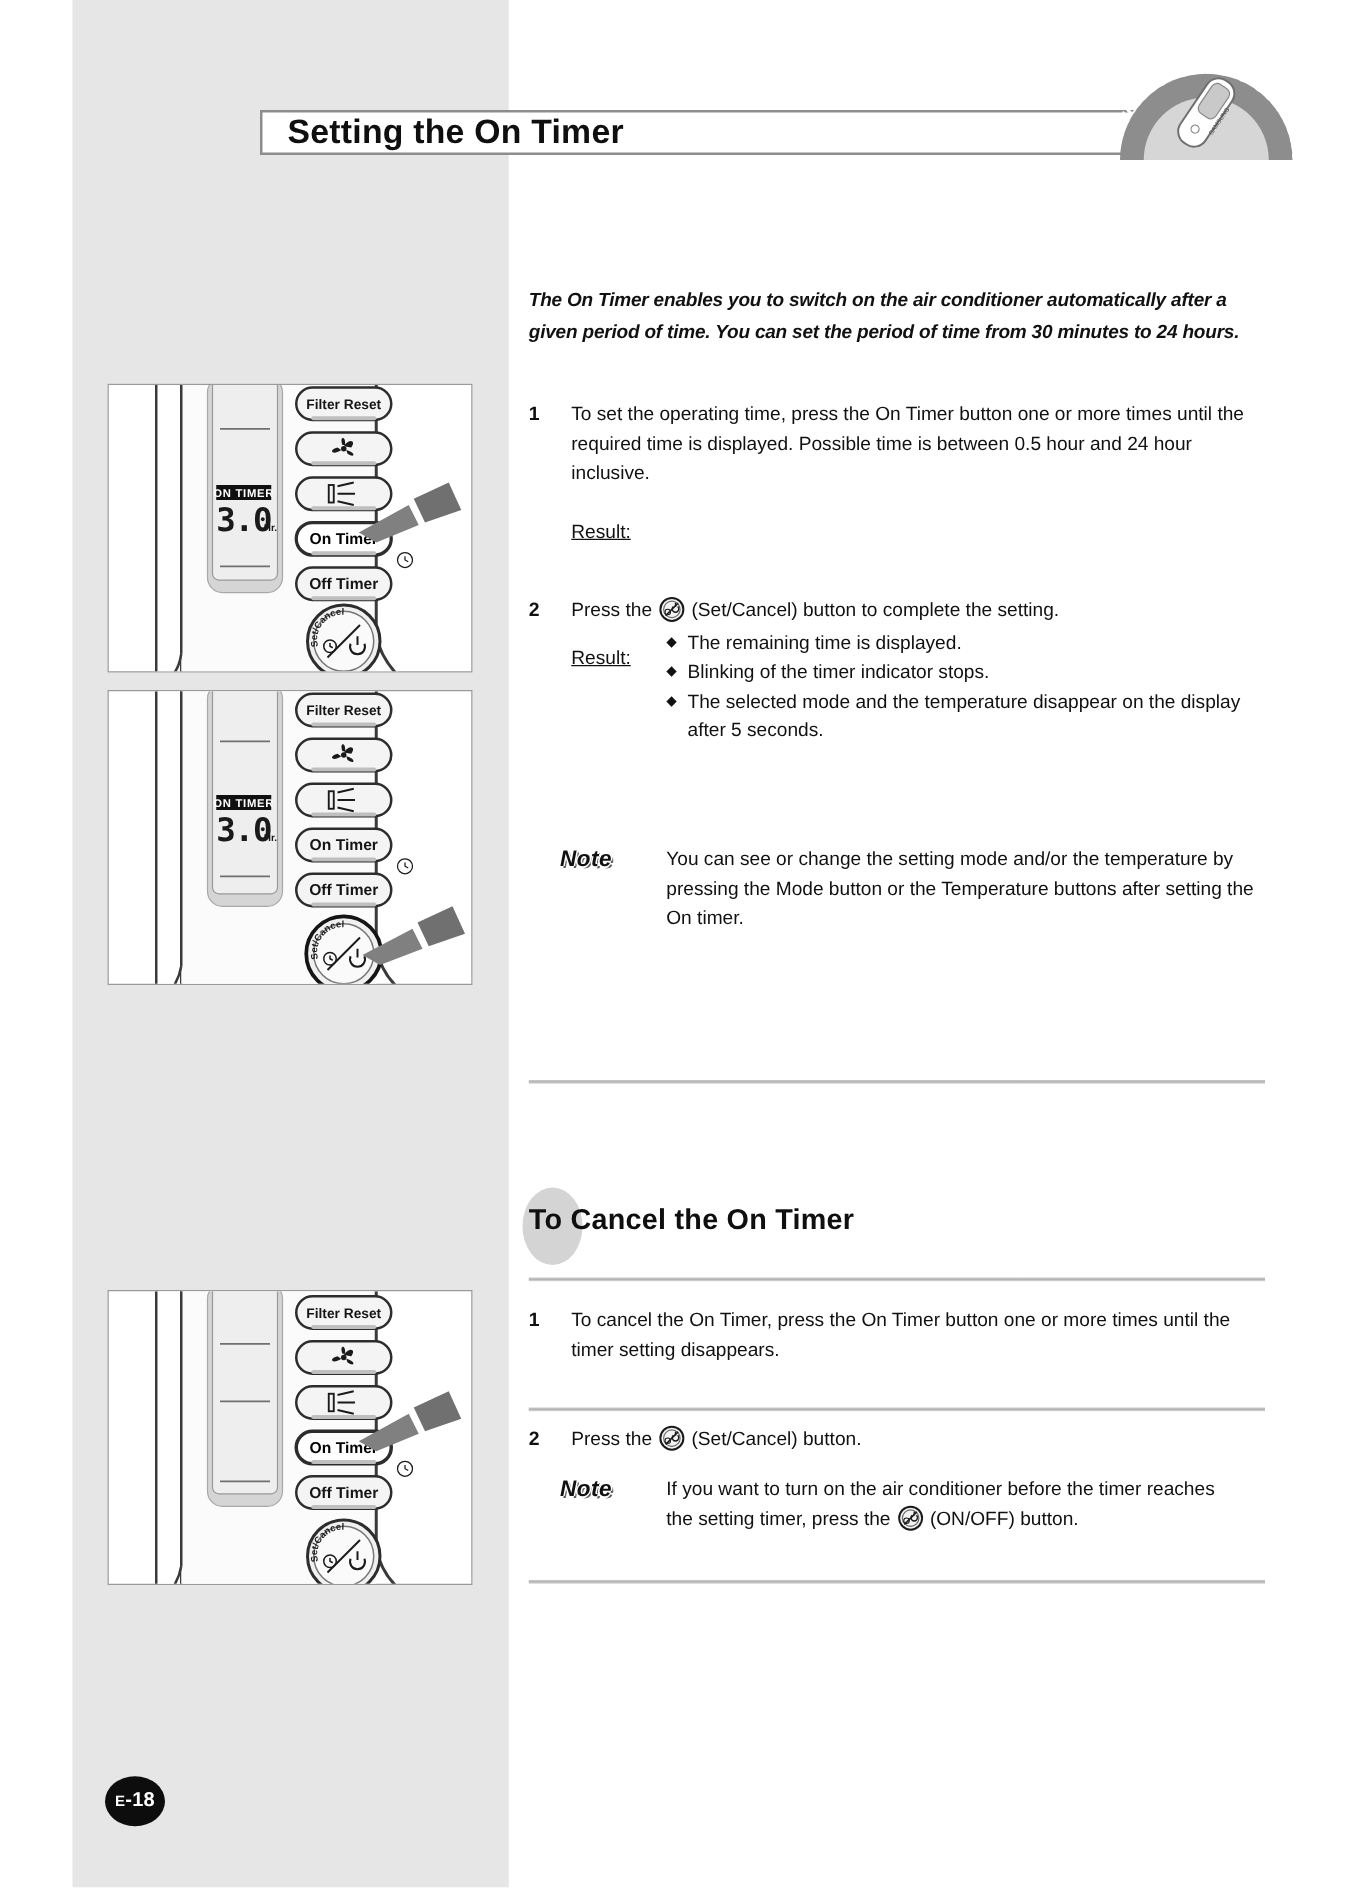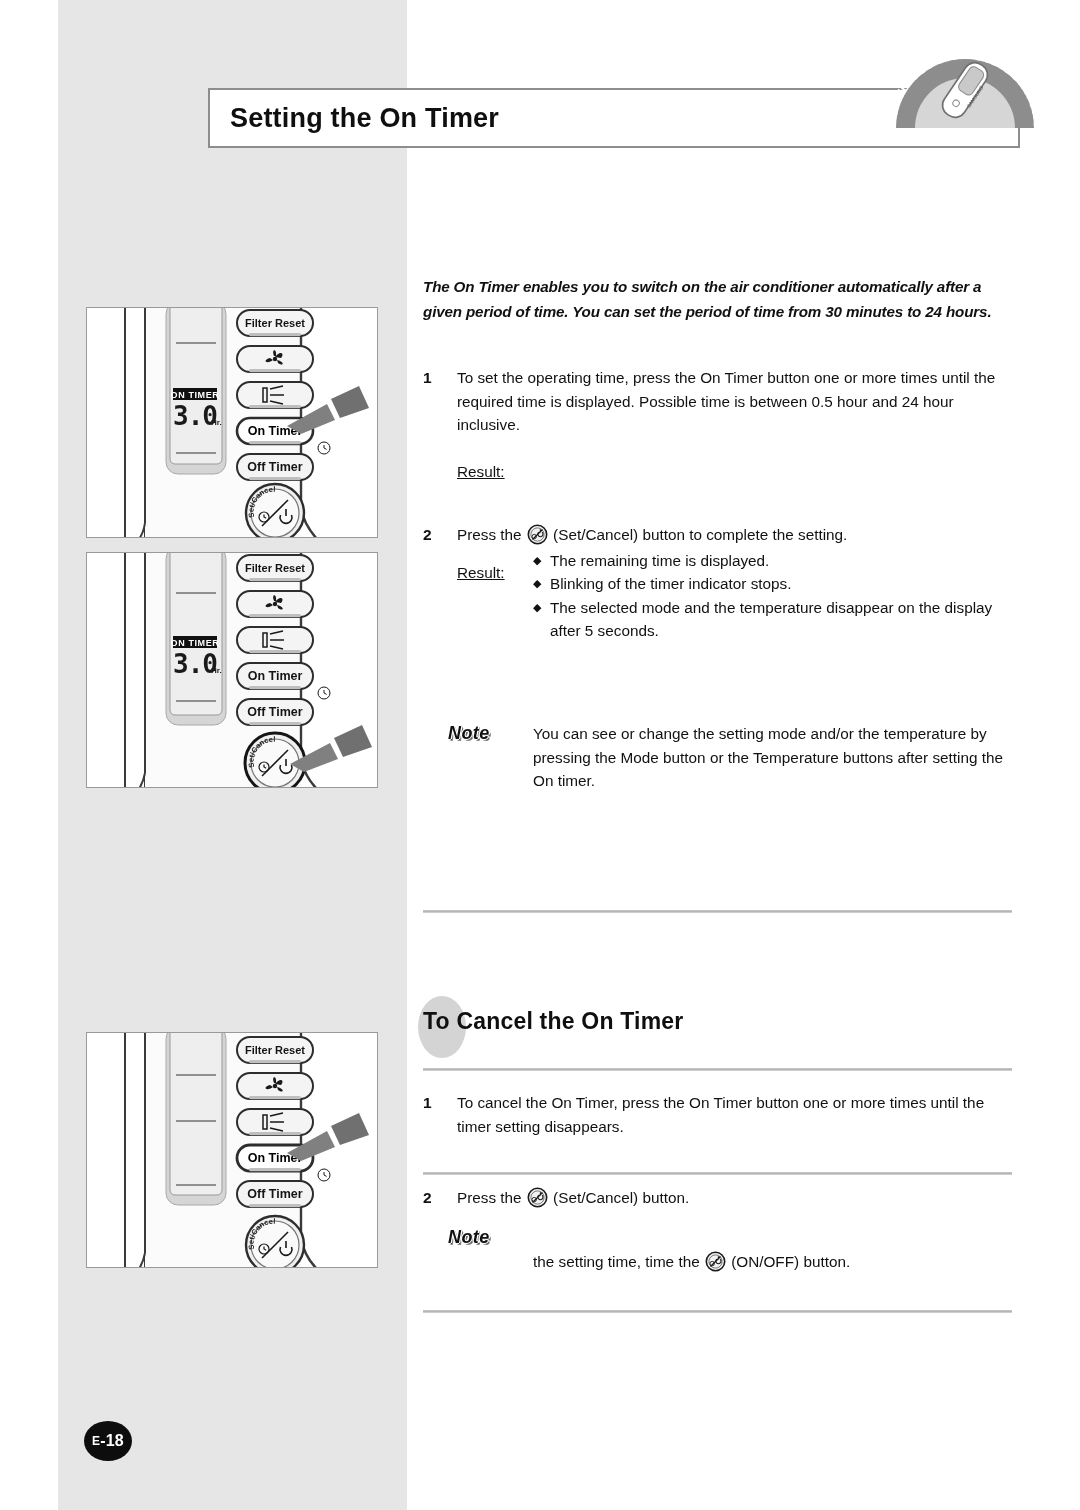--- a/index.html
+++ b/index.html
@@ -14,42 +14,42 @@
   .page{position:absolute;inset:0;}
 
   
   .gray-panel{
     position:absolute;left:58px;top:0;width:349px;height:1510px;
     background:#e6e6e6;
   }
 
   
   .title-bar{
-    position:absolute;left:208px;top:88px;width:812px;height:60px;
+    position:absolute;left:208px;top:88px;width:812px;height:36px;
     background:#ffffff;
     border:2px solid #8d8d8d;
     box-sizing:border-box;
     z-index:6;
     text-align:right;
   }
   .title-text{
     position:absolute;left:20px;top:50%;transform:translateY(-50%);
     font-size:27px;font-weight:bold;color:#0f0f0f;letter-spacing:.2px;
     white-space:nowrap;
   }
 
   
   .badge{
     position:absolute;left:882px;top:28px;width:166px;height:110px;z-index:8;
   }
   .badge svg{display:block;}
 
   
   .content{
-    position:absolute;left:423px;top:0;width:590px;height:1118px;margin-top:46px;
+    position:absolute;left:423px;top:0;width:590px;height:1118px;
   }
   .intro{
     position:absolute;left:0;top:229px;width:592px;
     font-size:15.2px;font-weight:bold;font-style:italic;color:#111;
     line-height:24.5px;letter-spacing:-.15px;
   }
 
   .divider{
     position:absolute;left:0;width:589px;height:3px;
     background:linear-gradient(#c9c9c9,#b4b4b4 55%,#dcdcdc);
@@ -456,22 +456,22 @@
                 <path d="M 11.7 8.2 A 2.6 2.6 0 1 0 15.1 8.2"></path>
                 <line x1="13.4" y1="5.2" x2="13.4" y2="8.3"></line>
               </g>
             </svg></span><span> (Set/Cancel) button.</span>
       </span>
     </div>
 
     <div class="note" style="top:1180px;">
       <span class="tag">Note</span>
       <span class="ntext">
-        <br>
-        <span>the setting time, time the </span><span class="inline-icon"><svg width="21" height="21" viewBox="0 0 21 21">
+        <span>If you want to turn on the air conditioner before the timer reaches</span><br>
+        <span>the setting timer, press the </span><span class="inline-icon"><svg width="21" height="21" viewBox="0 0 21 21">
               <circle cx="10.5" cy="10.5" r="9.2" fill="#f2f2f2" stroke="#1a1a1a" stroke-width="1.6"></circle>
               <circle cx="10.5" cy="10.5" r="6.6" fill="none" stroke="#6a6a6a" stroke-width=".9"></circle>
               <line x1="5.5" y1="15.5" x2="15.5" y2="5.5" stroke="#1a1a1a" stroke-width="1.2"></line>
               <circle cx="7.2" cy="12.6" r="2.2" fill="none" stroke="#1a1a1a" stroke-width=".9"></circle>
               <g stroke="#1a1a1a" stroke-width="1.1" fill="none">
                 <path d="M 11.7 8.2 A 2.6 2.6 0 1 0 15.1 8.2"></path>
                 <line x1="13.4" y1="5.2" x2="13.4" y2="8.3"></line>
               </g>
             </svg></span><span> (ON/OFF) button.</span>
       </span>

